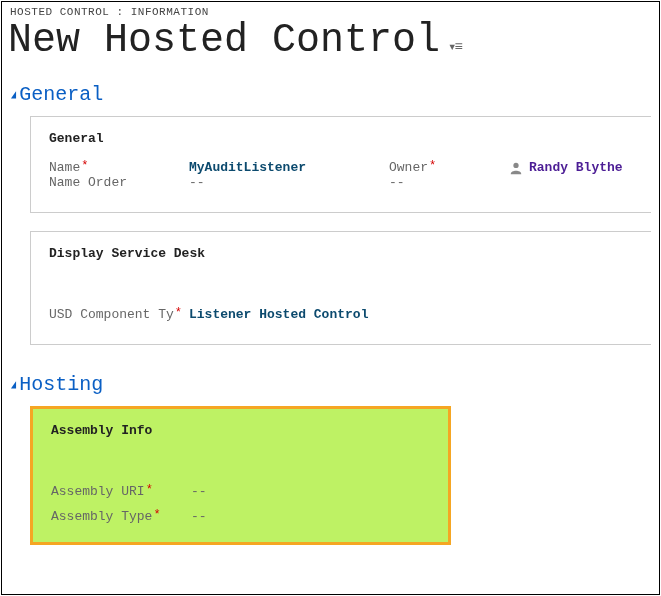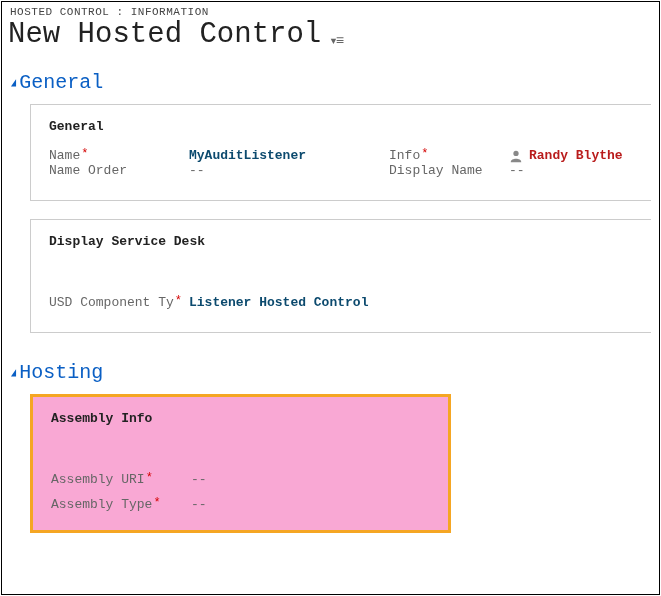--- a/index.html
+++ b/index.html
@@ -24,21 +24,21 @@
     letter-spacing: 0.5px;
     color: #444;
     padding: 4px 8px 0 8px;
   }
   .title-row {
     display: flex;
     align-items: center;
     padding: 0 6px 6px 6px;
   }
   .page-title {
-    font-size: 29px;
+    font-size: 40px;
     font-weight: 300;
     color: #222;
     margin-right: 8px;
   }
   .title-menu-icon {
     font-size: 14px;
     color: #666;
     cursor: pointer;
     letter-spacing: -2px;
     position: relative;
@@ -120,30 +120,30 @@
     align-items: center;
     gap: 6px;
   }
   .person-icon {
     width: 14px;
     height: 14px;
     display: inline-block;
     color: #888;
   }
   .owner-link {
-    color: #b91c1c;
+    color: #4c1d95;
     font-weight: 700;
     cursor: pointer;
   }
   .highlighted-panel {
     border: 3px solid #f5a623;
     margin-left: 20px;
     margin-right: 200px;
     padding: 14px 18px 18px 18px;
-    background: #f9a8d4;
+    background: #bef264;
   }
 </style>
 </head>
 <body>
 
 <div class="frame">
   <div class="breadcrumb">HOSTED CONTROL : INFORMATION</div>
 
   <div class="title-row">
     <h1 class="page-title">New Hosted Control</h1>
@@ -158,36 +158,35 @@
 
     <div class="panel">
       <div class="panel-title">General</div>
       <div class="field-grid">
         <div class="field-label">
           <span>Name</span><span class="req">*</span>
         </div>
         <div class="field-value bold">MyAuditListener</div>
 
         <div class="field-label">
-          <span>Info</span><span class="req">*</span>
+          <span>Owner</span><span class="req">*</span>
         </div>
         <div class="owner-cell">
           <span class="person-icon">
             <svg viewBox="0 0 16 16" width="14" height="14" fill="currentColor">
               <circle cx="8" cy="5" r="3"></circle>
               <path d="M2 15 C2 10 14 10 14 15 Z"></path>
             </svg>
           </span>
           <span class="owner-link">Randy Blythe</span>
         </div>
 
         <div class="field-label">Name Order</div>
         <div class="field-value empty">--</div>
 
-        <div class="field-label">Display Name</div>
         <div class="field-value empty">--</div>
       </div>
     </div>
 
     <div class="panel">
       <div class="panel-title">Display Service Desk</div>
       <div class="field-grid-single">
         <div class="field-label">
           <span>USD Component Ty</span><span class="req">*</span>
         </div>

